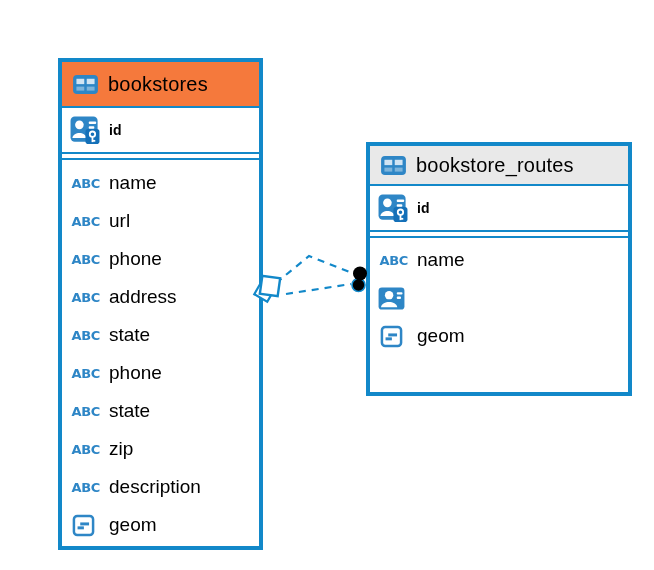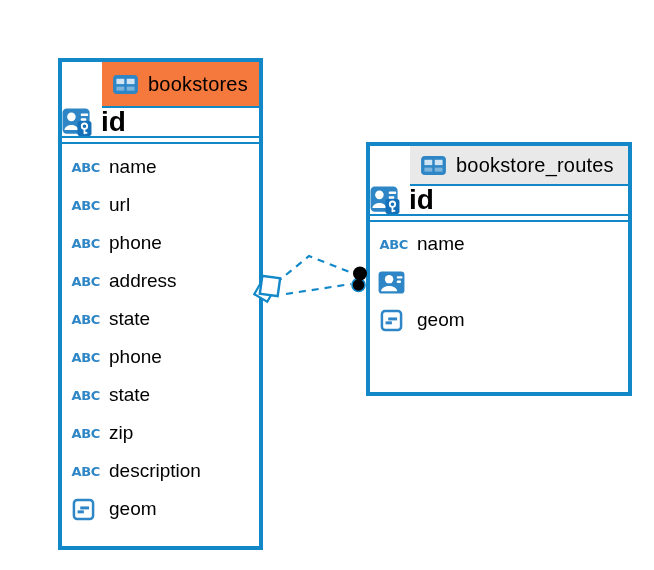--- a/index.html
+++ b/index.html
@@ -19,30 +19,30 @@
     border:4px solid var(--blue);
     overflow:hidden;
   }
   #t-bookstores{left:58px;top:58px;width:205px;height:492px;}
   #t-routes{left:366px;top:142px;width:266px;height:254px;}
 
   .t-header{
     display:flex;align-items:center;gap:9px;
     padding-left:10px;
     border-bottom:2px solid var(--blue);
-    font-size:20px;letter-spacing:.2px;margin-left:40px;
+    font-size:20px;letter-spacing:.2px;
   }
   #t-bookstores .t-header{height:46px;background:var(--orange);}
   #t-routes .t-header{height:40px;background:var(--gray);}
 
   .id-row{
     display:flex;align-items:center;gap:9px;
-    height:30px;
+    padding-left:8px;height:46px;
     border-bottom:2px solid var(--blue);
-    font-size:28px;font-weight:bold;
+    font-size:14px;font-weight:bold;
     background:#fff;
   }
   .sep-gap{height:4px;background:#fff;}
   .t-body{border-top:2px solid var(--blue);padding-top:4px;}
   #t-routes .t-body{padding-top:3px;}
 
   .col-row{
     display:flex;align-items:center;gap:9px;
     height:38px;padding-left:8px;
     font-size:19px;

